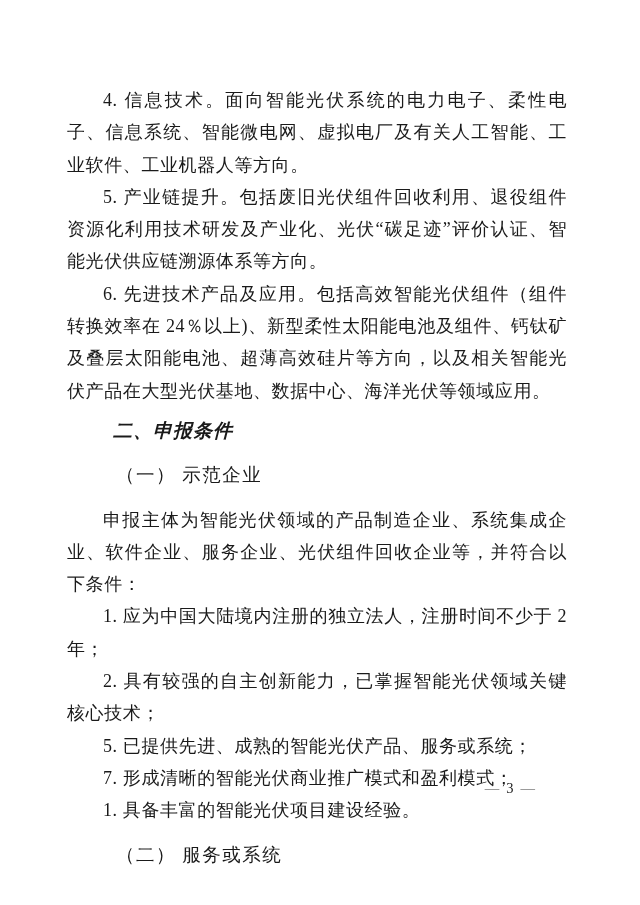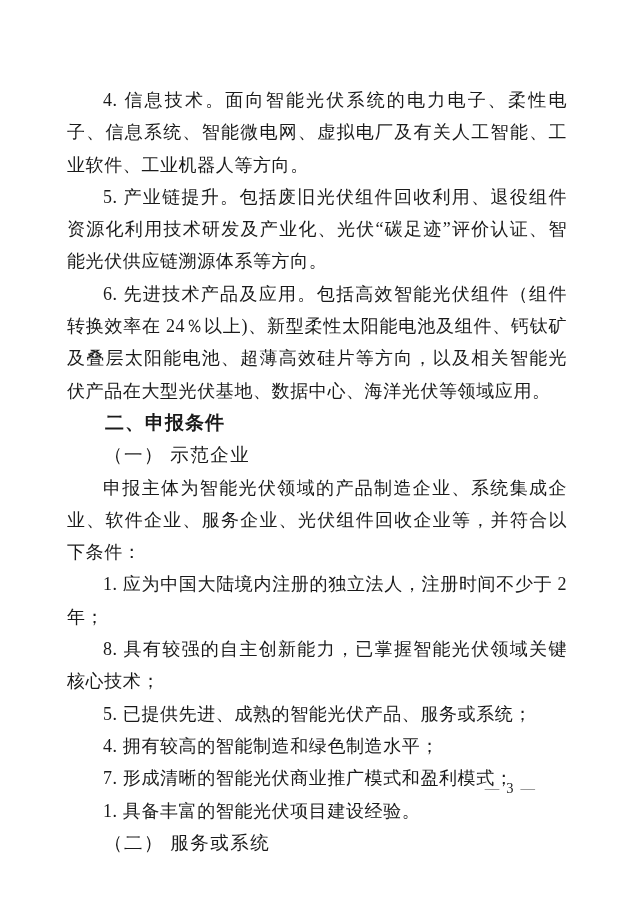--- a/index.html
+++ b/index.html
@@ -33,30 +33,31 @@
     text-indent: 2em;
     text-align: justify;
     text-justify: inter-character;
     letter-spacing: 0.6px;
     word-break: break-all;
   }
   .para.last-line-left {
     text-align-last: left;
   }
   .heading-bold {
-    margin: 0;
+    margin: 8px;
     font-size: 19px;
     line-height: 32.3px;
     text-indent: 2em;
     font-weight: bold;
     font-family: "Liberation Sans", "DejaVu Sans", sans-serif;
     letter-spacing: 1px;
+    font-style: italic;
   }
   .heading-kai {
-    margin: 0;
+    margin: 12px;
     font-size: 18.5px;
     line-height: 32.3px;
     text-indent: 2em;
     font-weight: 500;
     letter-spacing: 1.5px;
   }
   .footer {
     position: absolute;
     top: 779px;
     right: 98px;
@@ -78,23 +79,22 @@
 
 <div class="page">
   <div class="content">
     <p class="para last-line-left">4. 信息技术。面向智能光伏系统的电力电子、柔性电子、信息系统、智能微电网、虚拟电厂及有关人工智能、工业软件、工业机器人等方向。</p>
     <p class="para last-line-left">5. 产业链提升。包括废旧光伏组件回收利用、退役组件资源化利用技术研发及产业化、光伏“碳足迹”评价认证、智能光伏供应链溯源体系等方向。</p>
     <p class="para last-line-left">6. 先进技术产品及应用。包括高效智能光伏组件（组件转换效率在 24％以上)、新型柔性太阳能电池及组件、钙钛矿及叠层太阳能电池、超薄高效硅片等方向，以及相关智能光伏产品在大型光伏基地、数据中心、海洋光伏等领域应用。</p>
     <h2 class="heading-bold">二、申报条件</h2>
     <h3 class="heading-kai">（一） 示范企业</h3>
     <p class="para last-line-left">申报主体为智能光伏领域的产品制造企业、系统集成企业、软件企业、服务企业、光伏组件回收企业等，并符合以下条件：</p>
     <p class="para last-line-left">1. 应为中国大陆境内注册的独立法人，注册时间不少于 2 年；</p>
-    <p class="para last-line-left">8. 具有较强的自主创新能力，已掌握智能光伏领域关键核心技术；</p>
+    <p class="para last-line-left">2. 具有较强的自主创新能力，已掌握智能光伏领域关键核心技术；</p>
     <p class="para last-line-left">5. 已提供先进、成熟的智能光伏产品、服务或系统；</p>
-    <p class="para last-line-left">4. 拥有较高的智能制造和绿色制造水平；</p>
     <p class="para last-line-left">7. 形成清晰的智能光伏商业推广模式和盈利模式；</p>
     <p class="para last-line-left">1. 具备丰富的智能光伏项目建设经验。</p>
     <h3 class="heading-kai">（二） 服务或系统</h3>
   </div>
 
   <div class="footer">
     <span class="dash">—</span><span class="num">3</span><span class="dash">—</span>
   </div>
 </div>
 

